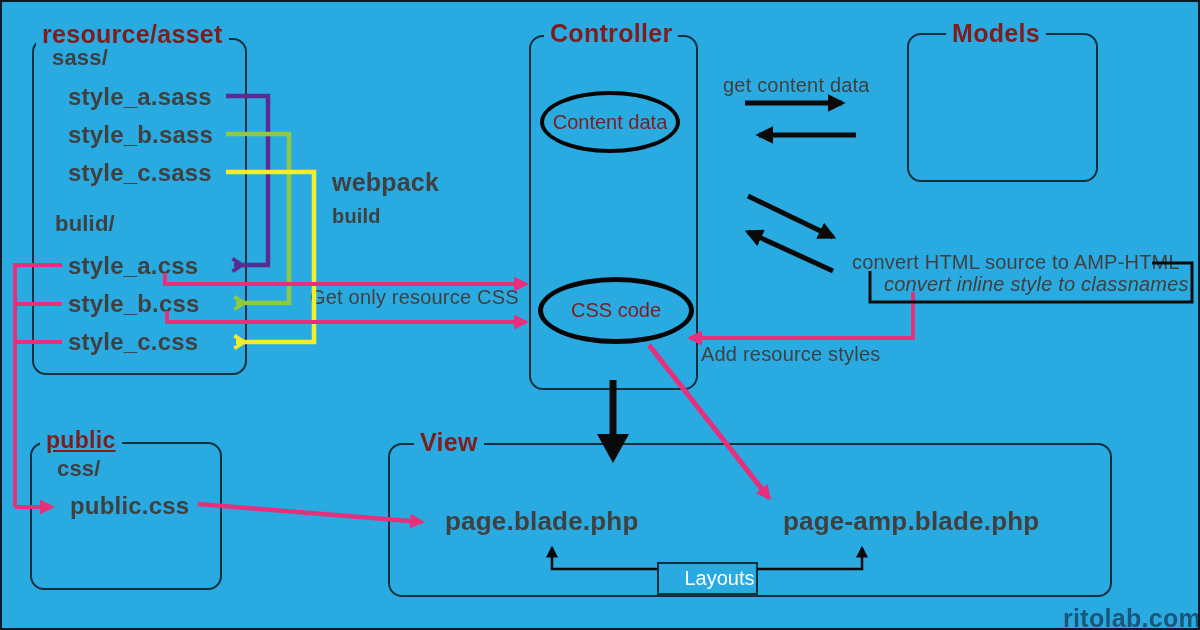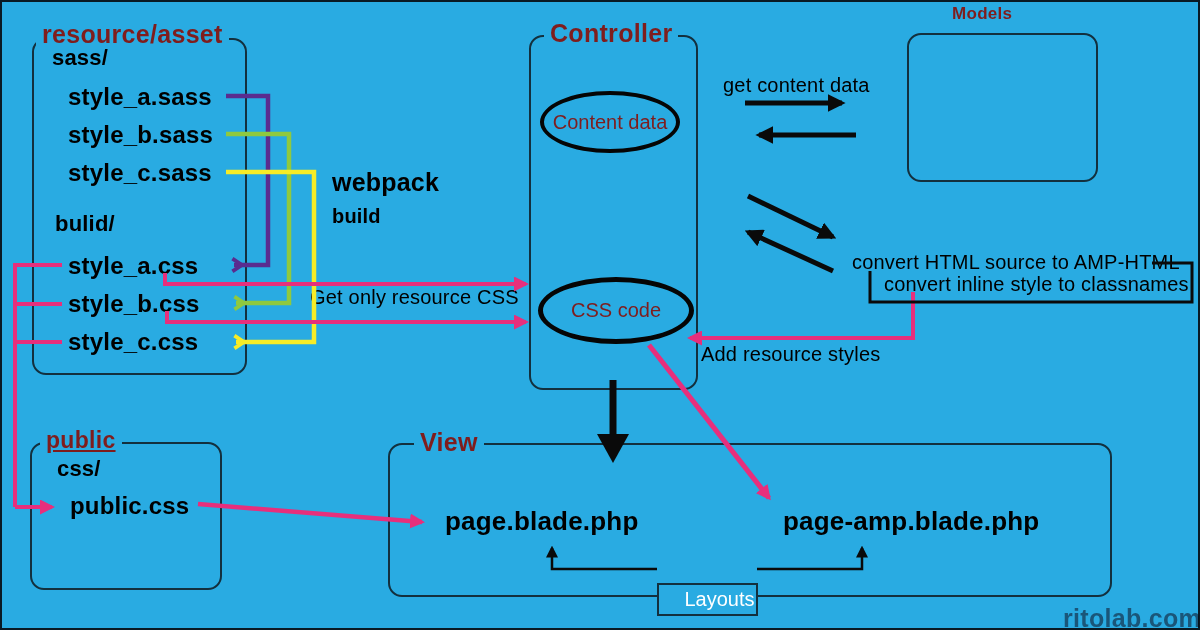--- a/index.html
+++ b/index.html
@@ -15,21 +15,21 @@
   }
   .box {
     position:absolute; border:2px solid #13303e; border-radius:14px;
     background:transparent; z-index:1;
   }
   .box-title {
     position:absolute; z-index:2; background:#29ABE2; color:#7f1d1d;
     font-weight:bold; padding:0 6px; white-space:nowrap; letter-spacing:.3px;
   }
   .lbl {
-    position:absolute; z-index:2; color:#000000; white-space:nowrap; letter-spacing:.2px;
+    position:absolute; z-index:2; color:#404040; white-space:nowrap; letter-spacing:.2px;
   }
   .bold { font-weight:bold; }
   .ellipse {
     position:absolute; z-index:2; border-radius:50%; display:flex;
     align-items:center; justify-content:center; color:#7f1d1d; white-space:nowrap;
   }
   .layouts {
     position:absolute; z-index:2; border:2px solid #13303e; background:#29ABE2;
     display:flex; align-items:center; justify-content:center; color:#fff;
   }
@@ -60,38 +60,38 @@
   <div class="box" style="left:529px; top:35px; width:169px; height:355px;"></div>
   <div class="box-title" style="left:544px; top:19px; font-size:25px;">Controller</div>
   <div class="ellipse" style="left:540px; top:91px; width:140px; height:62px; border:4px solid #050505; font-size:20px;">
     <span>Content data</span>
   </div>
   <div class="ellipse" style="left:538px; top:277px; width:156px; height:67px; border:5px solid #050505; font-size:20px;">
     <span>CSS code</span>
   </div>
 
   <div class="box" style="left:907px; top:33px; width:191px; height:149px;"></div>
-  <div class="box-title" style="left:946px; top:4px; font-size:17px;">Models</div>
+  <div class="box-title" style="left:946px; top:19px; font-size:25px;">Models</div>
 
   <div class="lbl" style="left:723px; top:74px; font-size:20px;">get content data</div>
   <div class="lbl" style="left:310px; top:286px; font-size:20px;">Get only resource CSS</div>
   <div class="lbl" style="left:852px; top:251px; font-size:20px;">convert HTML source to AMP-HTML</div>
-  <div class="lbl" style="left:884px; top:273px; font-size:20px;">convert inline style to classnames</div>
+  <div class="lbl" style="left:884px; top:273px; font-size:20px;font-style:italic;">convert inline style to classnames</div>
   <div class="lbl" style="left:701px; top:343px; font-size:20px;">Add resource styles</div>
 
   <div class="box" style="left:30px; top:442px; width:192px; height:148px;"></div>
   <div class="box-title" style="left:40px; top:427px; font-size:23px;text-decoration:underline;">public</div>
   <div class="lbl bold" style="left:57px; top:456px; font-size:22px;">css/</div>
   <div class="lbl bold" style="left:70px; top:492px; font-size:24px;">public.css</div>
 
   <div class="box" style="left:388px; top:443px; width:724px; height:154px;"></div>
   <div class="box-title" style="left:414px; top:428px; font-size:25px;">View</div>
   <div class="lbl bold" style="left:783px; top:506px; font-size:26px;">page-amp.blade.php</div>
   <div class="lbl bold" style="left:445px; top:506px; font-size:26px;">page.blade.php</div>
-  <div class="layouts" style="left:657px; top:583px; width:101px; height:33px; font-size:20px;padding-left:24px;">
+  <div class="layouts" style="left:657px; top:562px; width:101px; height:33px; font-size:20px;padding-left:24px;">
     <span>Layouts</span>
   </div>
 
   <div class="wm" style="left:1063px; top:604px; font-size:25px;">ritolab.com</div>
 
   <svg class="wires" width="1200" height="630" viewBox="0 0 1200 630">
     <defs>
       <marker id="chevPurple" viewBox="0 0 10 10" refX="7" refY="5" markerUnits="userSpaceOnUse" markerWidth="16" markerHeight="16" orient="auto">
         <path d="M8,1 L2,5 L8,9" fill="none" stroke="#5A2C8F" stroke-width="2.4"></path>
       </marker>

